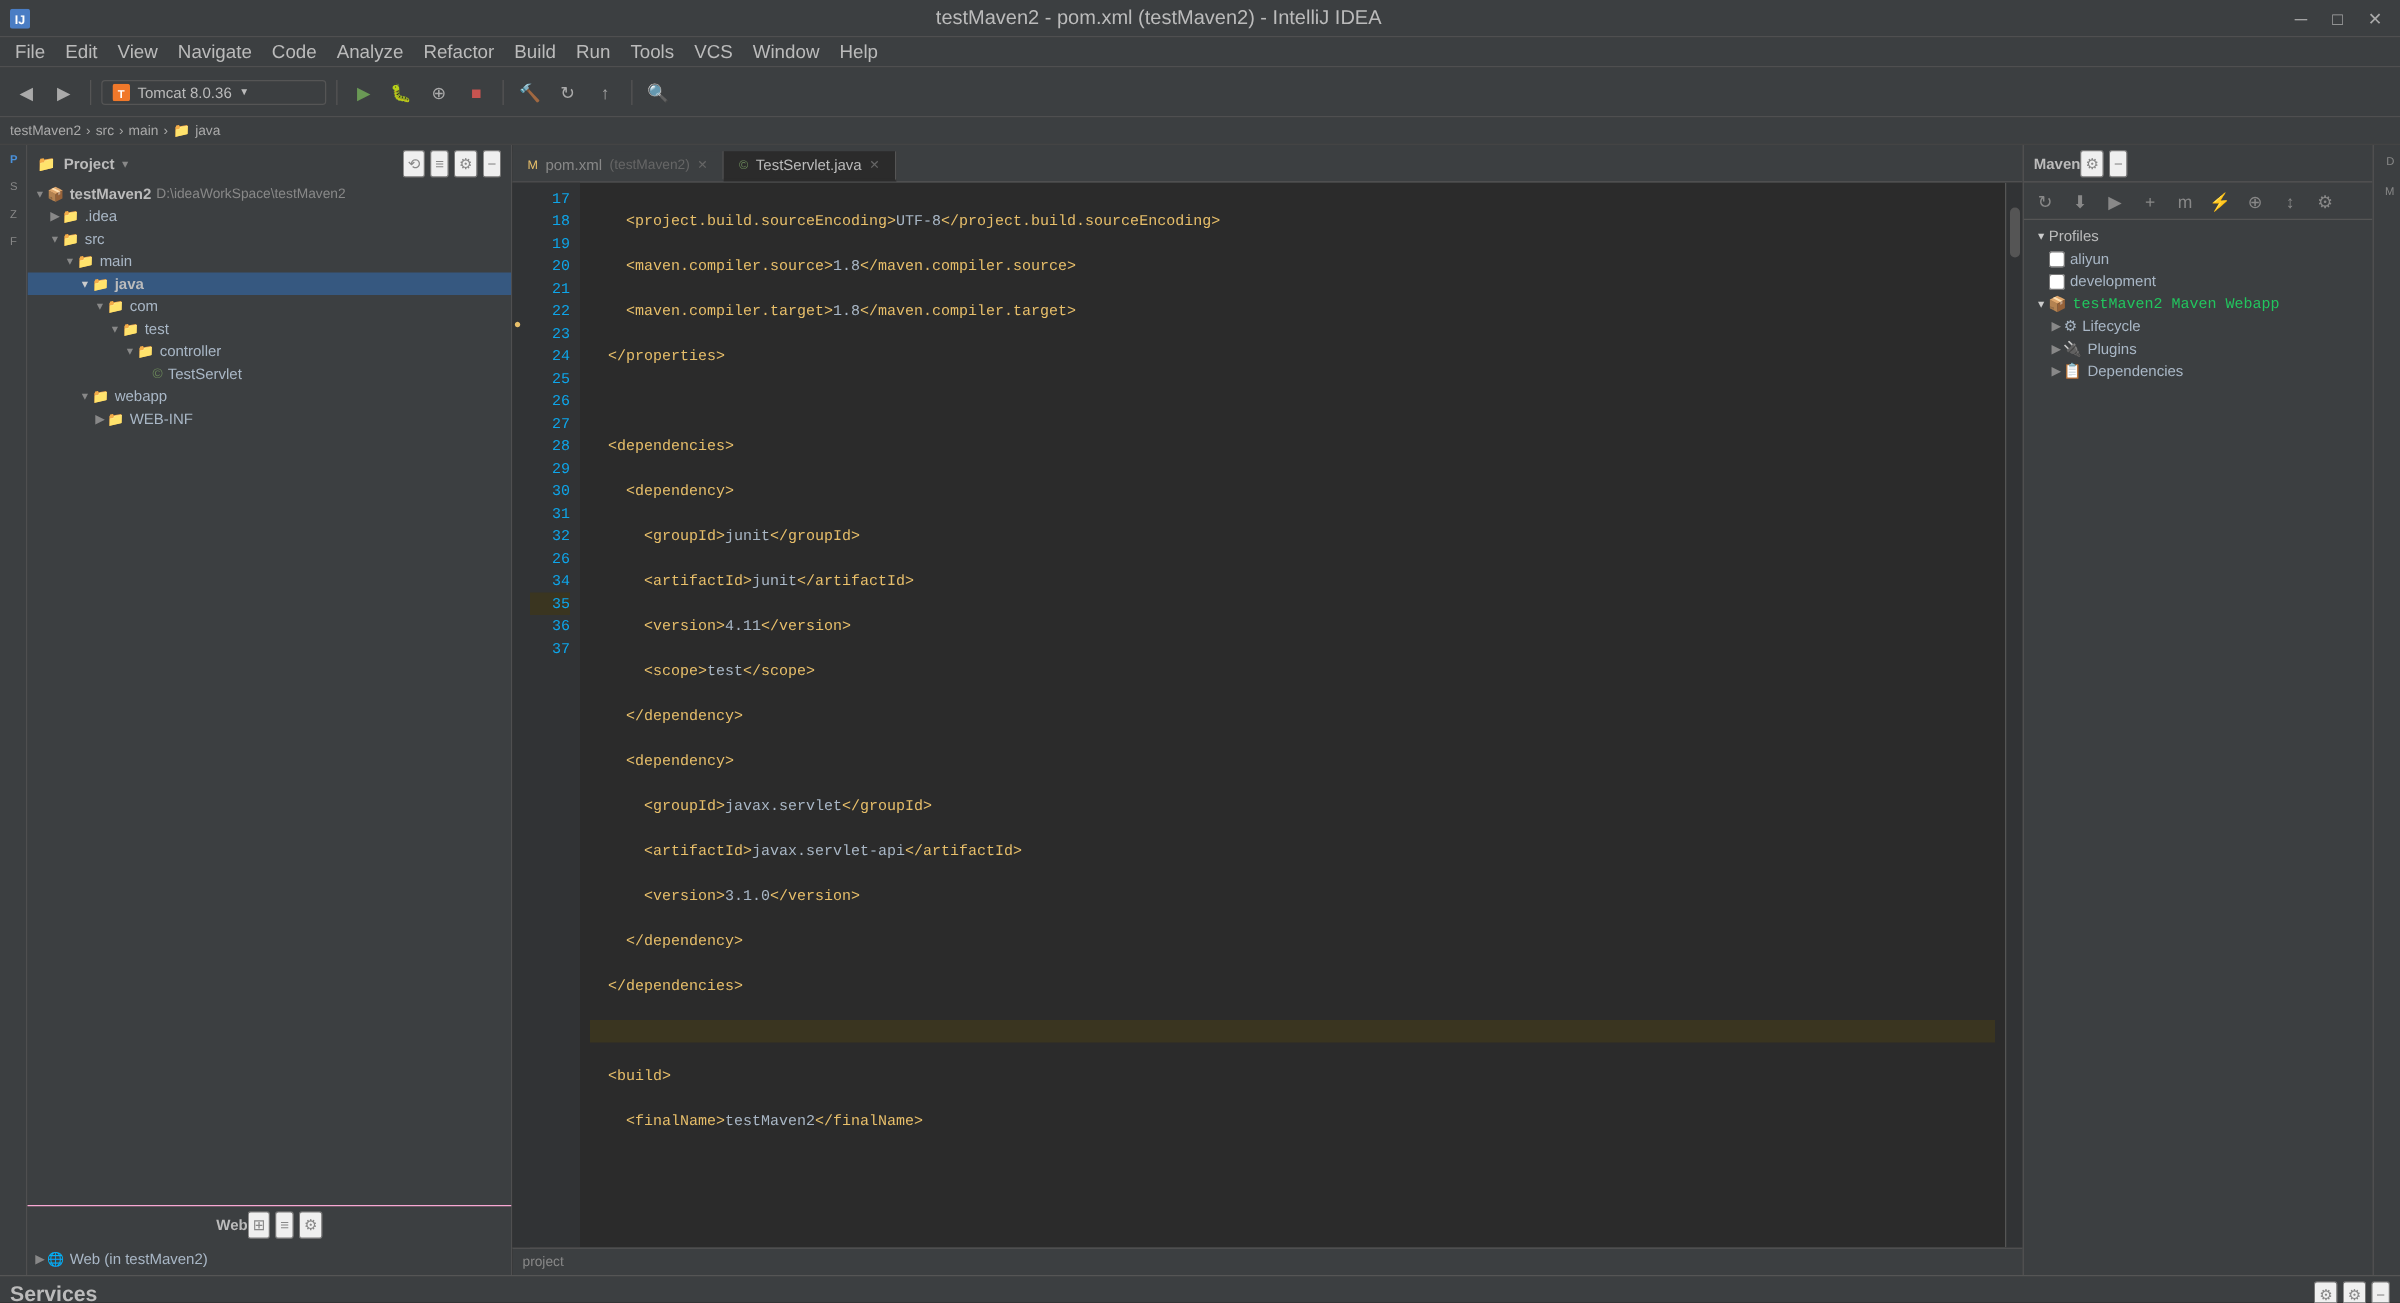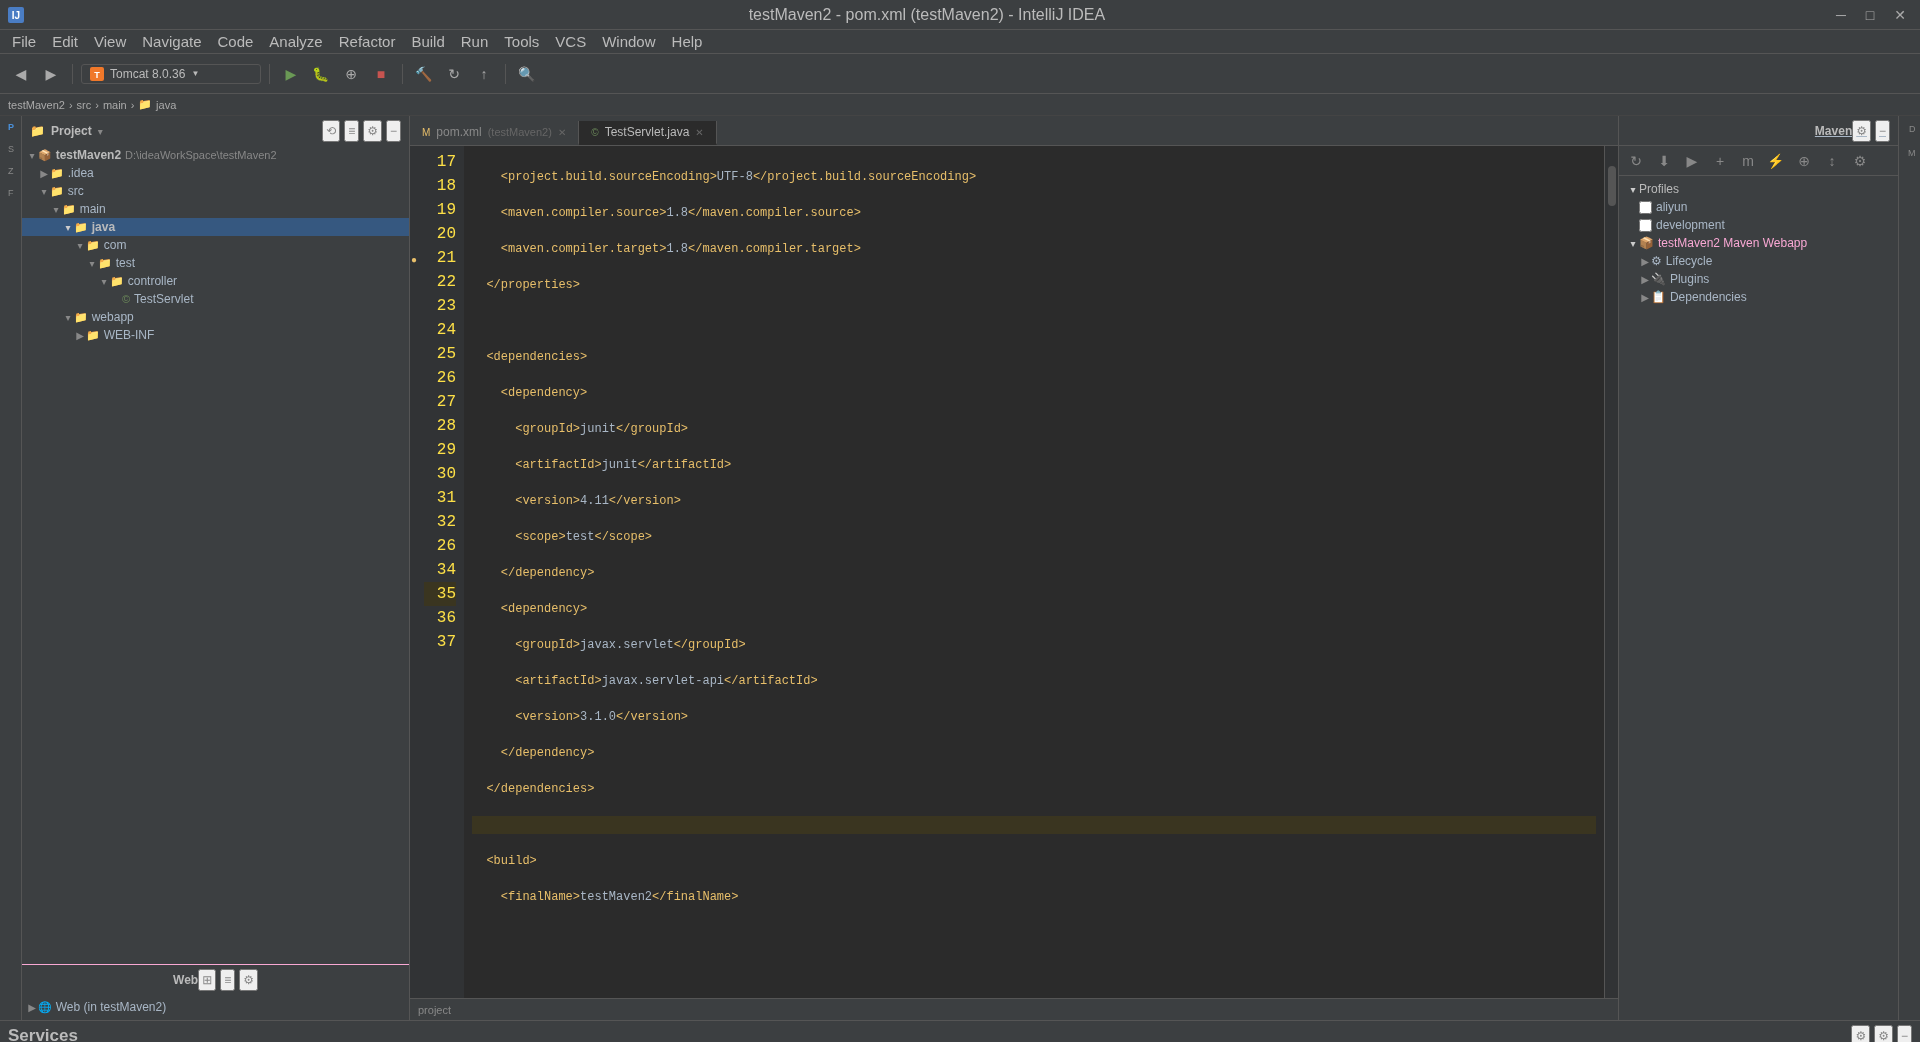--- a/index.html
+++ b/index.html
@@ -49,34 +49,34 @@
     
     #editor-area { flex: 1; display: flex; flex-direction: column; background: #2b2b2b; }
     #tabs-bar { height: 30px; background: #3c3f41; display: flex; align-items: flex-end; border-bottom: 1px solid #555; }
     .editor-tab { display: flex; align-items: center; gap: 6px; padding: 4px 12px; border-right: 1px solid #555; cursor: pointer; font-size: 12px; color: #888; background: #3c3f41; border-bottom: 2px solid transparent; }
     .editor-tab.active { background: #2b2b2b; color: #bbbbbb; border-bottom: 2px solid #2b2b2b; }
     .editor-tab .tab-close { color: #666; font-size: 10px; }
     .tab-xml-icon { color: #e8bf6a; font-size: 10px; }
     .tab-java-icon { color: #6a8759; font-size: 10px; }
     
     #editor-content { flex: 1; display: flex; overflow: hidden; }
-    #line-numbers { width: 40px; background: #313335; color: #fde047; font-size: 16px; font-family: 'Courier New', monospace; padding: 4px 0; text-align: right; padding-right: 8px; user-select: none; line-height: 1.5; }
+    #line-numbers { width: 40px; background: #313335; color: #0ea5e9; font-size: 12px; font-family: 'Courier New', monospace; padding: 4px 0; text-align: right; padding-right: 8px; user-select: none; line-height: 1.5; }
     #code-area { flex: 1; padding: 4px 8px; font-family: 'Courier New', monospace; font-size: 12px; line-height: 1.5; overflow-y: auto; white-space: pre; color: #a9b7c6; }
     
     .code-line { display: block; min-height: 18px; }
     .code-line.empty-highlight { background: #3a3520; }
     
     .xml-tag { color: #e8bf6a; }
     
     
     #gutter { width: 14px; background: #313335; }
     
     
     #maven-panel { width: 280px; background: #3c3f41; border-left: 1px solid #555; display: flex; flex-direction: column; }
-    #maven-header { height: 30px; display: flex; align-items: center; justify-content: flex-end; padding: 0 8px; border-bottom: 1px solid #555; text-decoration: underline; }
+    #maven-header { height: 30px; display: flex; align-items: center; justify-content: flex-start; padding: 0 8px; border-bottom: 1px solid #555; }
     #maven-toolbar { height: 30px; display: flex; align-items: center; padding: 0 4px; gap: 2px; border-bottom: 1px solid #555; }
     #maven-tree { flex: 1; overflow-y: auto; font-size: 12px; padding: 4px 0; }
     .maven-item { display: flex; align-items: center; padding: 2px 8px; cursor: pointer; }
     
     
     #right-sidebar { width: 22px; background: #3c3f41; display: flex; flex-direction: column; border-left: 1px solid #555; }
     
     
     #services-panel { height: 260px; background: #3c3f41; border-top: 1px solid #555; display: flex; flex-direction: column; }
     #services-header { height: 30px; display: flex; align-items: center; justify-content: space-between; padding: 0 8px; border-bottom: 1px solid #555; }
@@ -397,21 +397,21 @@
         <span>aliyun</span>
       </div>
       <div class="maven-item" style="padding-left:20px;">
         <input type="checkbox" style="margin-right: 4px;">
         <span>development</span>
       </div>
 
       <div class="maven-item">
         <span class="tree-arrow" style="color:#ccc;">▾</span>
         <span>📦</span>
-        <span style="color:#f9a8d4; margin-left:4px;">testMaven2 Maven Webapp</span>
+        <span style="color:#22c55e; margin-left:4px;font-family:Liberation Mono, monospace;">testMaven2 Maven Webapp</span>
       </div>
       <div class="maven-item" style="padding-left:20px;">
         <span class="tree-arrow">▶</span>
         <span>⚙</span>
         <span style="margin-left:4px;">Lifecycle</span>
       </div>
       <div class="maven-item" style="padding-left:20px;">
         <span class="tree-arrow">▶</span>
         <span>🔌</span>
         <span style="margin-left:4px;">Plugins</span>

